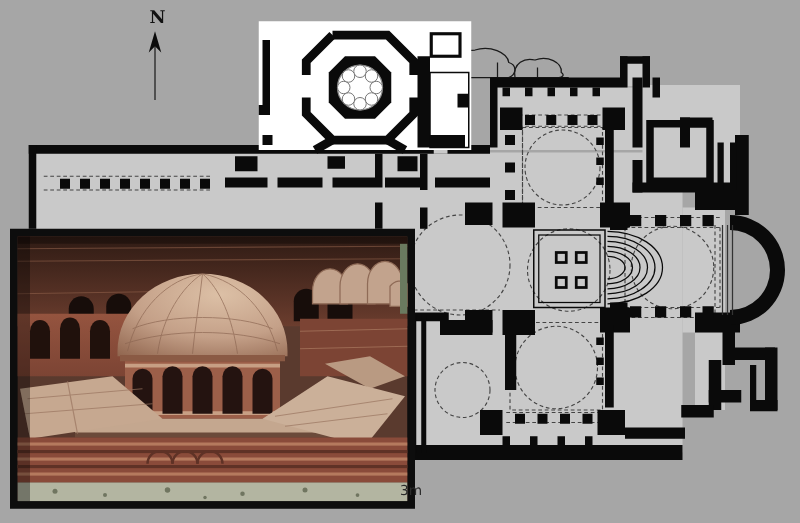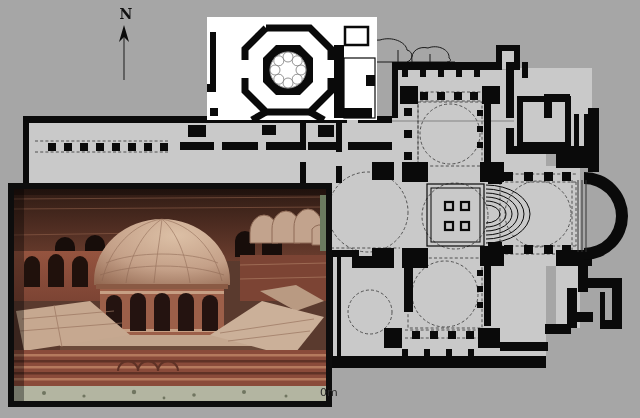--- a/index.html
+++ b/index.html
@@ -383,13 +383,13 @@
         <circle cx="272" cy="207" r="1.5"></circle>
       <circle cx="150" cy="209" r="1.4"></circle>
     </g>
 
     <rect x="0" y="0" width="10" height="212" fill="rgba(0,0,0,0.35)"></rect>
     <rect x="0" y="0" width="312" height="6" fill="rgba(0,0,0,0.3)"></rect>
   </svg>
 </div>
 
 <div class="north-label">N</div>
-<div class="scale-label">0m</div>
+<div class="scale-label">3m</div>
 
 </body></html>

